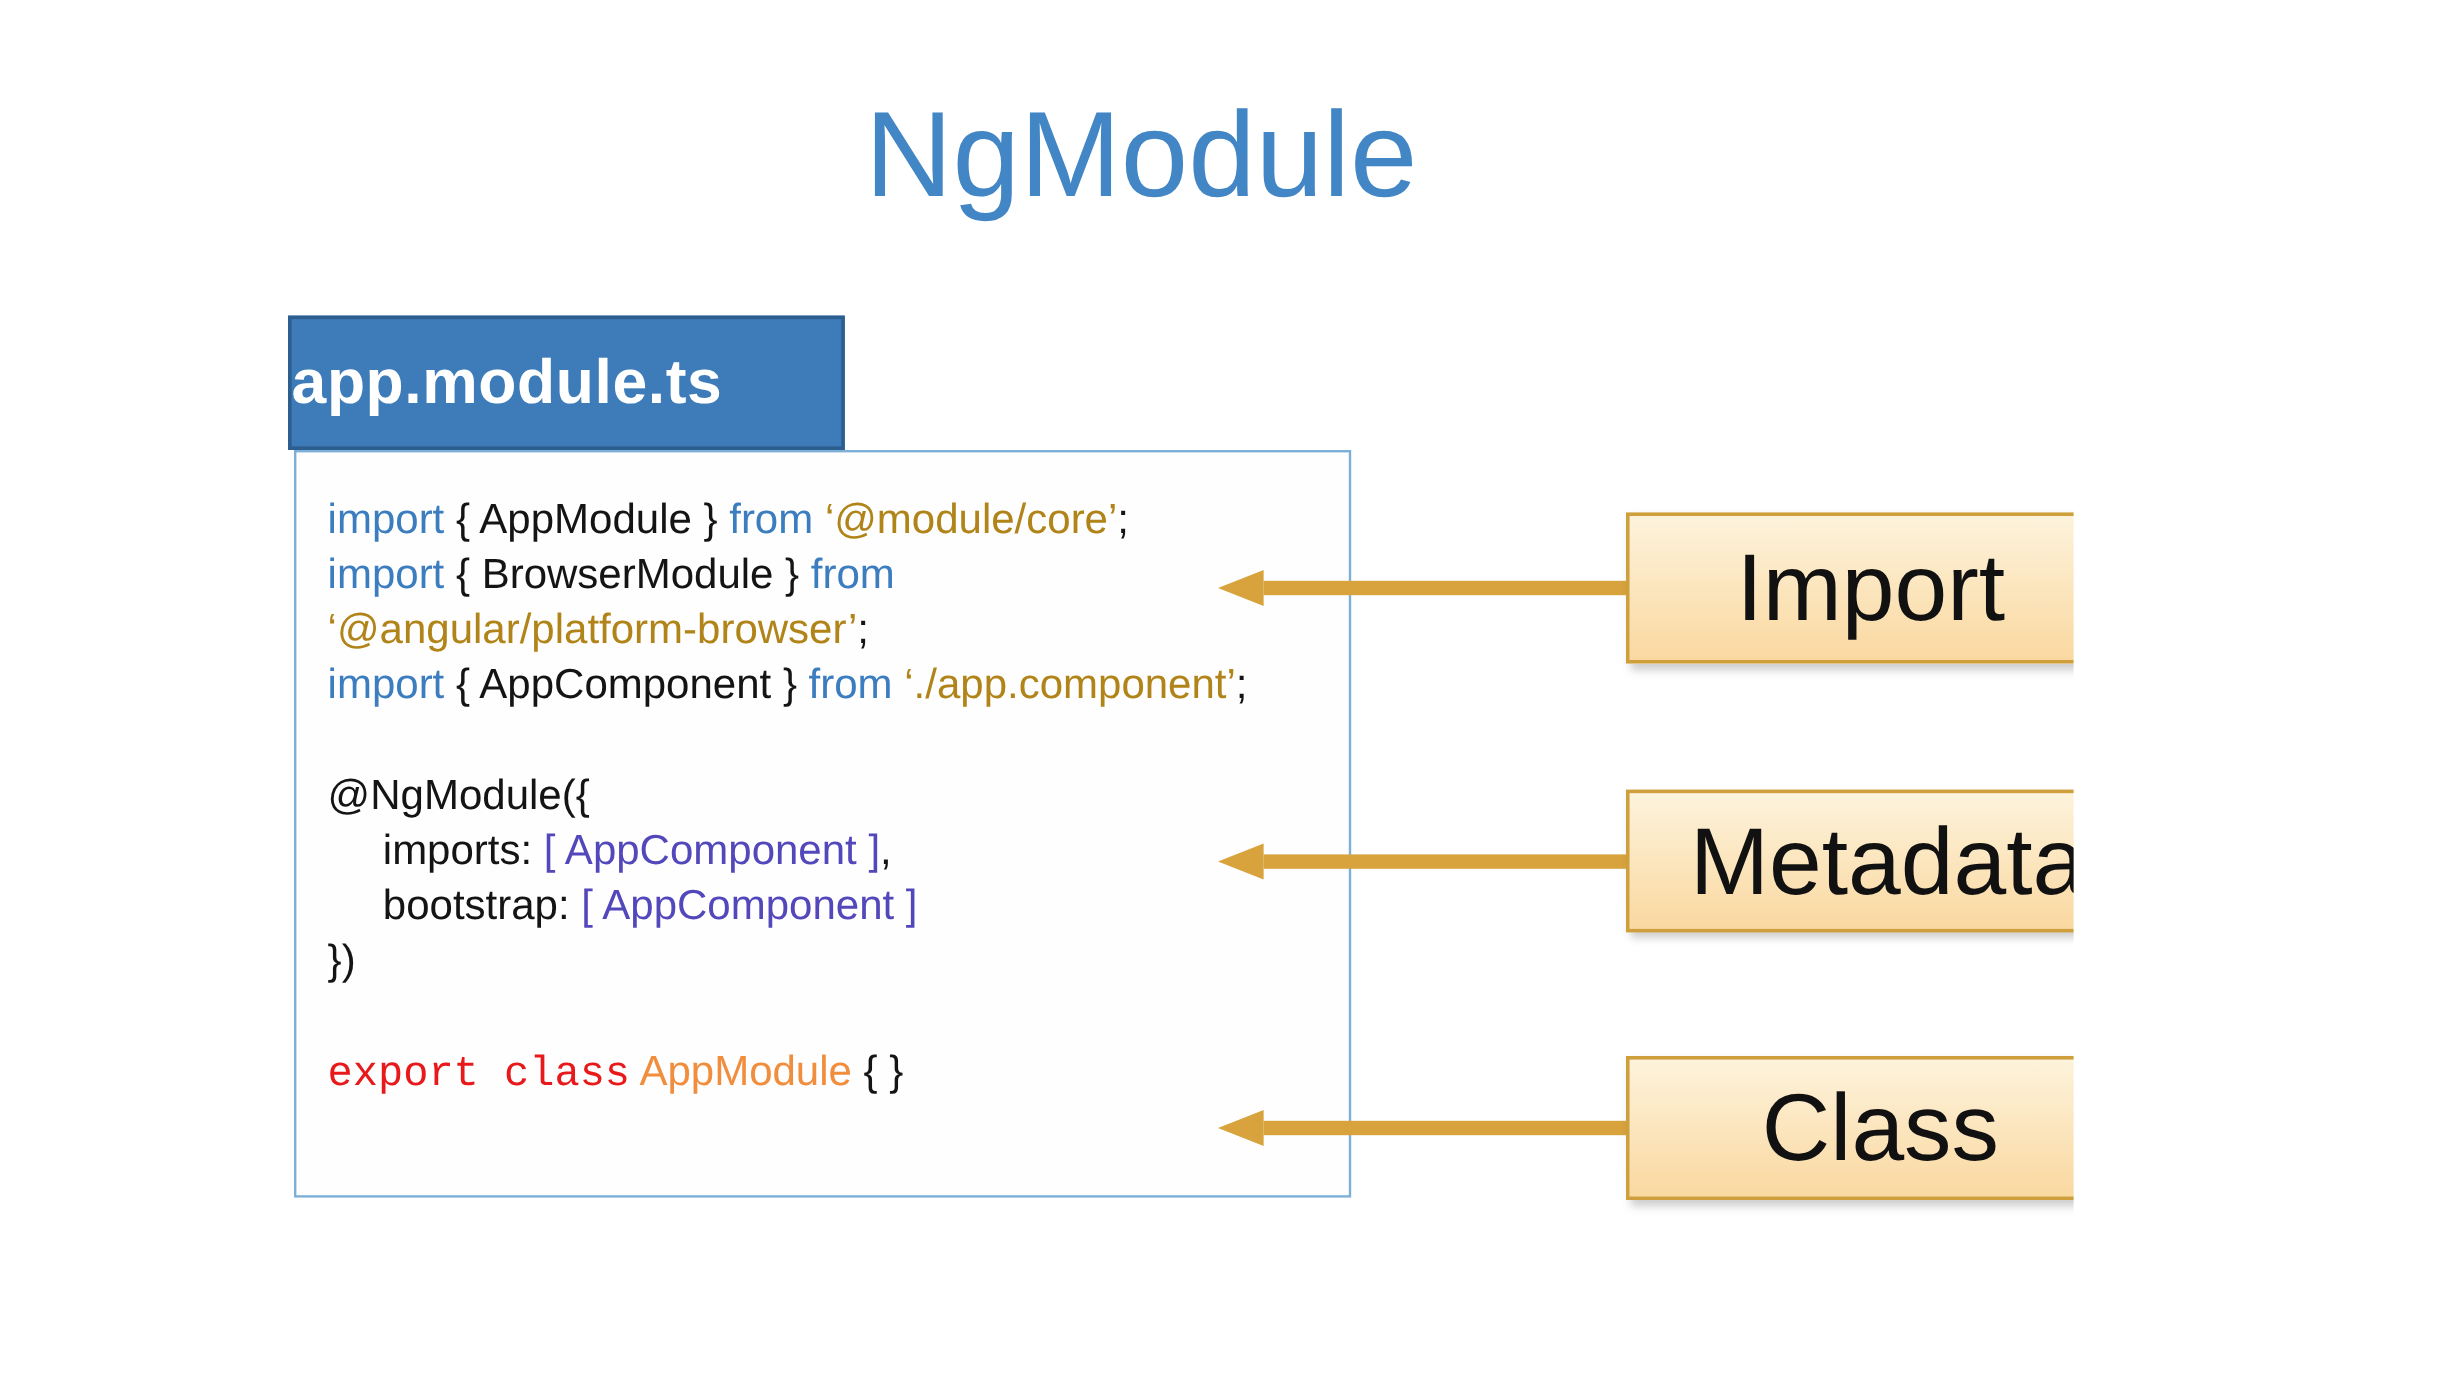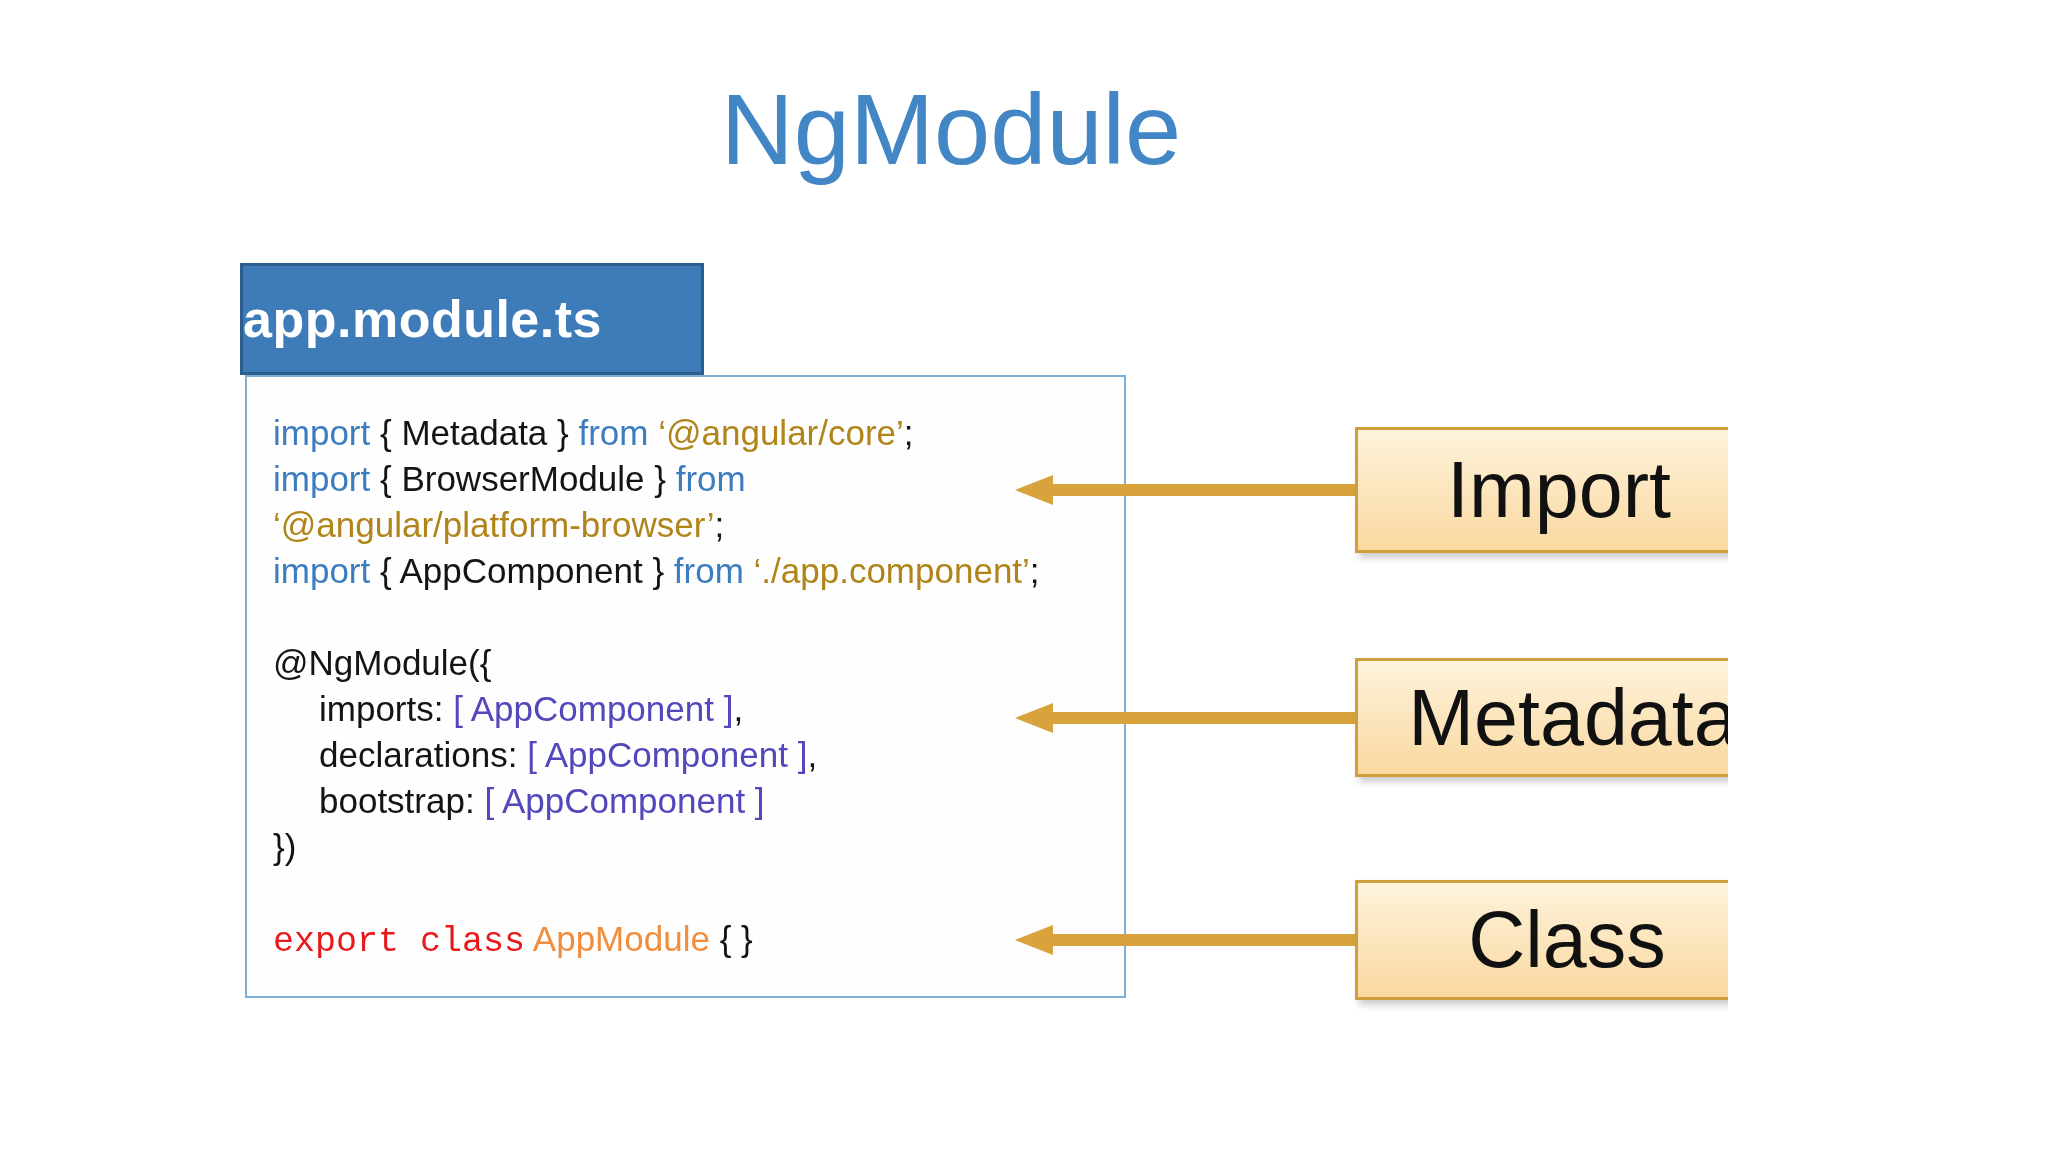--- a/index.html
+++ b/index.html
@@ -112,28 +112,27 @@
 <div class="slide">
 
   <h1 class="title">NgModule</h1>
 
   <div class="file-tab">
     <span>app.module.ts</span>
   </div>
 
   <div class="code-box">
     <div class="code" id="code-lines">
-        <div class="code-line"><span class="tok-kw">import</span><span class="tok-plain"> { Metadata } </span><span class="tok-kw">from</span><span class="tok-plain"> </span><span class="tok-str">‘@angular/core’</span><span class="tok-plain">;</span></div>
+        <div class="code-line"><span class="tok-kw">import</span><span class="tok-plain"> { AppModule } </span><span class="tok-kw">from</span><span class="tok-plain"> </span><span class="tok-str">‘@module/core’</span><span class="tok-plain">;</span></div>
         <div class="code-line"><span class="tok-kw">import</span><span class="tok-plain"> { BrowserModule } </span><span class="tok-kw">from</span></div>
         <div class="code-line"><span class="tok-str">‘@angular/platform-browser’</span><span class="tok-plain">;</span></div>
         <div class="code-line"><span class="tok-kw">import</span><span class="tok-plain"> { AppComponent } </span><span class="tok-kw">from</span><span class="tok-plain"> </span><span class="tok-str">‘./app.component’</span><span class="tok-plain">;</span></div>
         <div class="code-line">&nbsp;</div>
         <div class="code-line"><span class="tok-plain">@NgModule({</span></div>
         <div class="code-line indent"><span class="tok-plain">imports: </span><span class="tok-arr">[ AppComponent ]</span><span class="tok-plain">,</span></div>
-        <div class="code-line indent"><span class="tok-plain">declarations: </span><span class="tok-arr">[ AppComponent ]</span><span class="tok-plain">,</span></div>
         <div class="code-line indent"><span class="tok-plain">bootstrap: </span><span class="tok-arr">[ AppComponent ]</span></div>
         <div class="code-line"><span class="tok-plain">})</span></div>
         <div class="code-line">&nbsp;</div>
         <div class="code-line"><span class="tok-exp">export class</span><span class="tok-plain"> </span><span class="tok-cls">AppModule</span><span class="tok-plain"> { }</span></div>
       </div>
   </div>
 
   <div class="arrow arrow-import">
     <span class="head"></span>
   </div>

